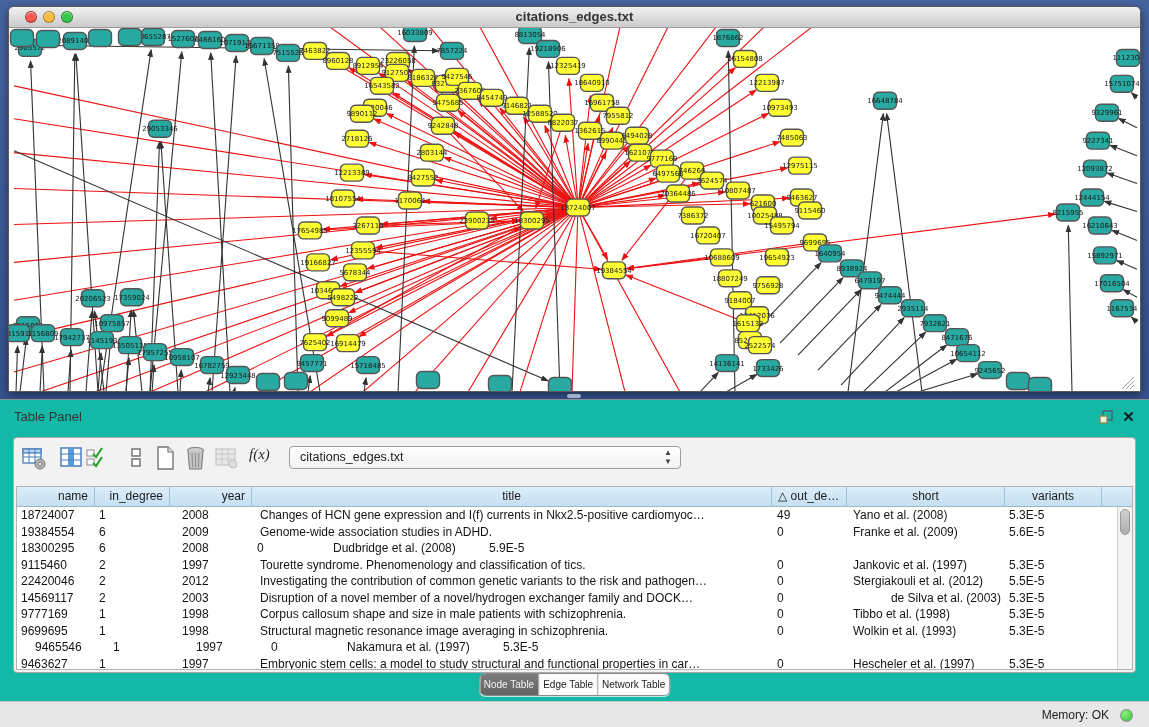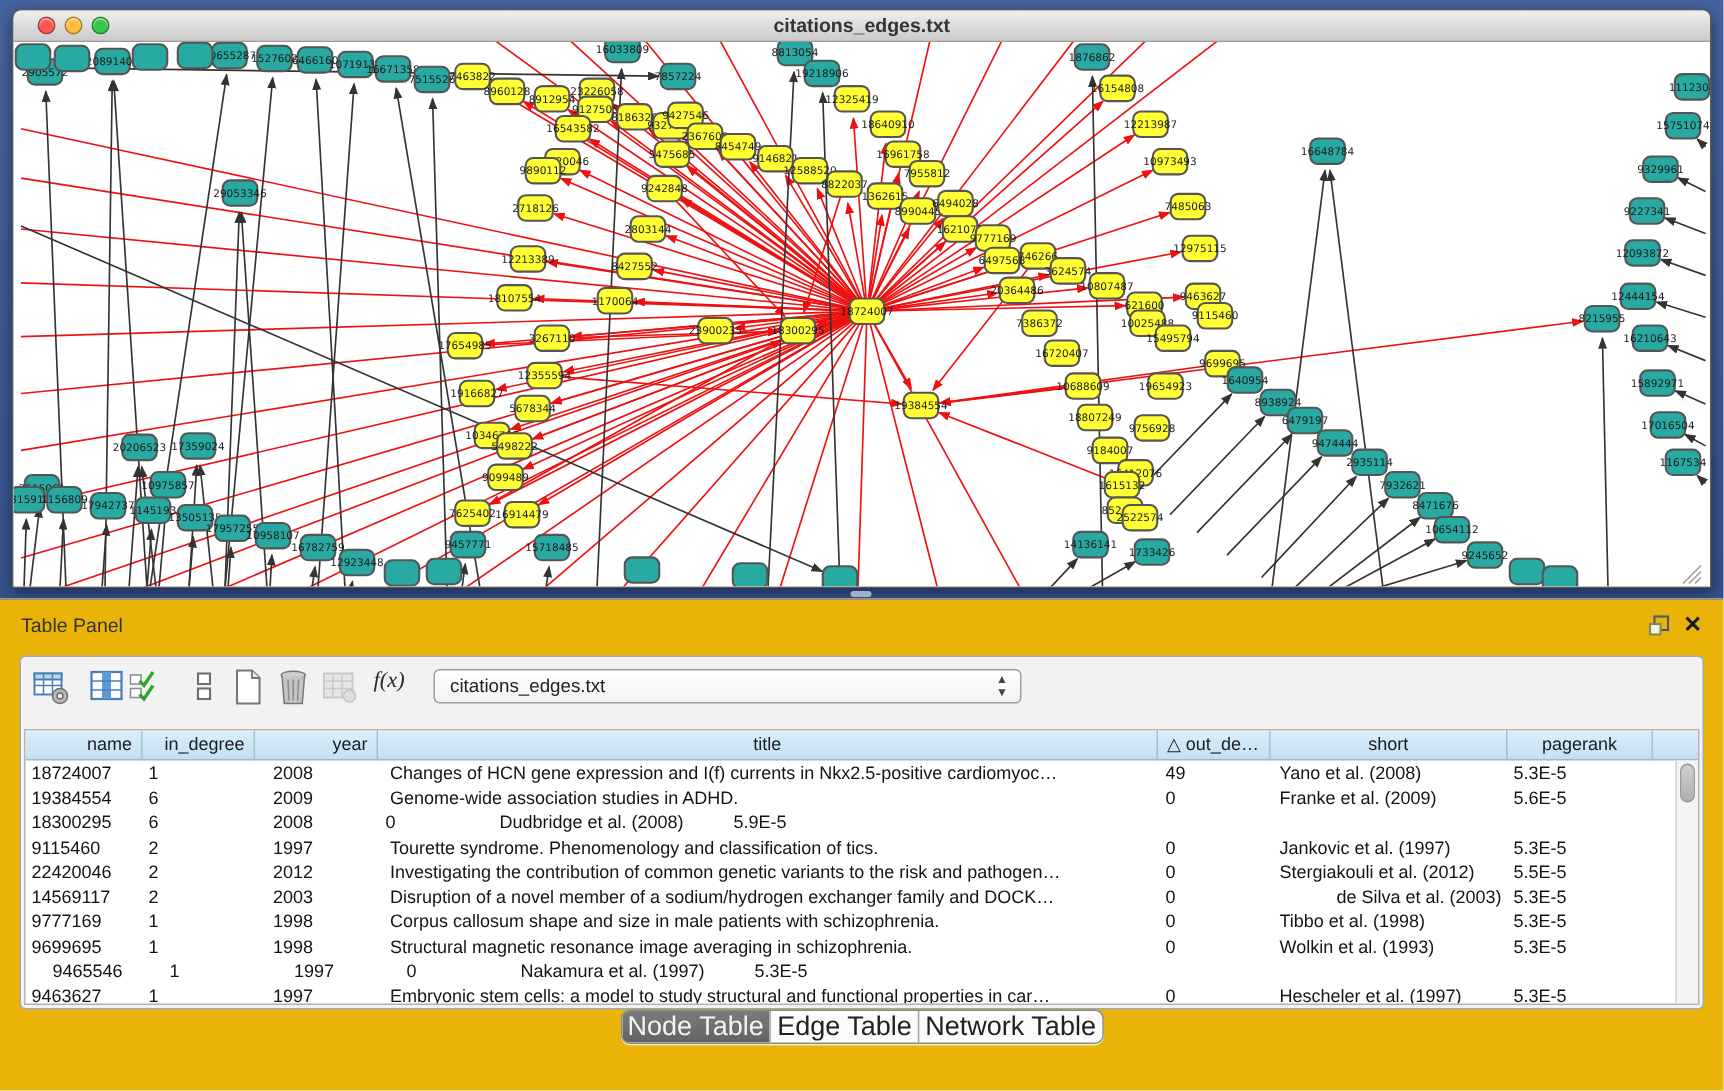--- a/index.html
+++ b/index.html
@@ -15,21 +15,21 @@
   .traffic { position:absolute; top:4px; width:12px; height:12px; border-radius:50%;
     border:1px solid rgba(0,0,0,.35); box-shadow:inset 0 1px 1px rgba(255,255,255,.6); }
   .win-title { position:absolute; left:0; right:0; top:0; height:21px; text-align:center;
     font-size:13px; font-weight:bold; color:#333; line-height:20px; }
   .canvas-wrap { position:absolute; left:0; top:21px; right:0; bottom:0; background:#fff; }
   svg text.nlabel { font-family:"DejaVu Sans", sans-serif; font-size:7px; fill:#1a1a1a; }
   .drag-handle { position:absolute; left:567px; top:394px; width:14px; height:4px;
     background:#9fb0cd; border-radius:2px; }
 
   .table-panel { position:absolute; left:0; top:399px; width:1149px; height:328px;
-    background:#eab308; border-top:1px solid #8f8f8f; }
+    background:#14b8a6; border-top:1px solid #8f8f8f; }
   .panel-title { position:absolute; left:14px; top:0; height:34px; line-height:34px;
     font-size:13px; color:#333; }
   .panel-float { position:absolute; right:34px; top:9px; width:17px; height:17px; cursor:pointer; }
   .panel-close { position:absolute; right:12px; top:7px; width:17px; height:19px;
     font-size:15px; font-weight:bold; color:#1a1a1a; text-align:center; line-height:19px; cursor:pointer; }
 
   .panel-box { position:absolute; left:13px; top:37px; width:1123px; height:236px;
     background:#f2f2f2; border:1px solid #a8a8a8; border-radius:4px; }
   .tb-icon { position:absolute; top:6px; width:26px; height:28px; cursor:pointer; }
   .selector { position:absolute; left:275px; top:8px; width:392px; height:23px;
@@ -48,21 +48,21 @@
   .tr { display:flex; height:16.5px; line-height:16.5px; font-size:12px; color:#141414; cursor:default; }
   .td { padding:0 4px; overflow:hidden; white-space:nowrap; }
   .vscroll { position:absolute; right:0; top:20px; bottom:0; width:15px;
     background:#f4f4f4; border-left:1px solid #d0d0d0; }
   .vthumb { position:absolute; left:2px; top:2px; width:10px; height:26px;
     background:linear-gradient(#cfcfcf,#aeaeae); border:1px solid #9a9a9a; border-radius:6px; }
 
   .tabs { position:absolute; left:50%; top:273px; transform:translateX(-50%); height:23px;
     display:flex; border:1px solid #8b8b8b; border-radius:6px; overflow:hidden;
     background:#fbfbfb; box-shadow:0 1px 0 rgba(255,255,255,.7); }
-  .tab { height:21px; line-height:21px; font-size:18px; color:#222; padding:0 4px; cursor:pointer; }
+  .tab { height:21px; line-height:21px; font-size:10px; color:#222; padding:0 4px; cursor:pointer; }
   .tab.active { background:linear-gradient(#7b7b7b,#636363); color:#f4f4f4; }
   .tab + .tab { border-left:1px solid #a3a3a3; }
 
   .statusbar { position:absolute; left:0; top:301px; width:100%; height:27px;
     background:#e7e7e7; border-top:1px solid #c2c2c2; }
   .mem-label { position:absolute; right:40px; top:0; height:27px; line-height:27px;
     font-size:12px; color:#222; }
   .mem-dot { position:absolute; right:16px; top:7px; width:13px; height:13px; border-radius:50%;
     background:radial-gradient(circle at 35% 30%, #8cf07f, #35c337); border:1px solid #8a8a8a; cursor:pointer; }
 </style>
@@ -599,21 +599,21 @@
     </div>
 
     <div class="tablewrap">
       <div class="thead" id="thead">
           <div class="th" style="width: 78px; text-align: right;">name</div>
           <div class="th" style="width: 75px; text-align: right;">in_degree</div>
           <div class="th" style="width: 82px; text-align: right;">year</div>
           <div class="th" style="width: 520px; text-align: center;">title</div>
           <div class="th" style="width: 75px; text-align: left;">△ out_de…</div>
           <div class="th" style="width: 158px; text-align: center;">short</div>
-          <div class="th" style="width: 97px; text-align: center;">pagerank</div>
+          <div class="th" style="width: 97px; text-align: center;">variants</div>
           <div class="th" style="flex: 1 1 0%; border-right: none;"></div>
         </div>
       <div class="tbody" id="tbody">
           <div class="tr">
             <div class="td" style="width: 78px; padding-left: 4px;">18724007</div>
             <div class="td" style="width: 75px; padding-left: 4px;">1</div>
             <div class="td" style="width: 82px; padding-left: 12px;">2008</div>
             <div class="td" style="width: 520px; padding-left: 8px;">Changes of HCN gene expression and I(f) currents in Nkx2.5-positive cardiomyoc…</div>
             <div class="td" style="width: 75px; padding-left: 5px;">49</div>
             <div class="td" style="width: 158px; padding-left: 6px;">Yano et al. (2008)</div>
@@ -651,21 +651,21 @@
             <div class="td" style="width: 82px; padding-left: 12px;">2012</div>
             <div class="td" style="width: 520px; padding-left: 8px;">Investigating the contribution of common genetic variants to the risk and pathogen…</div>
             <div class="td" style="width: 75px; padding-left: 5px;">0</div>
             <div class="td" style="width: 158px; padding-left: 6px;">Stergiakouli et al. (2012)</div>
             <div class="td" style="width: 97px; padding-left: 4px;">5.5E-5</div>
           </div>
           <div class="tr">
             <div class="td" style="width: 78px; padding-left: 4px;">14569117</div>
             <div class="td" style="width: 75px; padding-left: 4px;">2</div>
             <div class="td" style="width: 82px; padding-left: 12px;">2003</div>
-            <div class="td" style="width: 520px; padding-left: 8px;">Disruption of a novel member of a sodium/hydrogen exchanger family and DOCK…</div>
+            <div class="td" style="width: 520px; padding-left: 8px;">Disruption of a novel member of a novel/hydrogen exchanger family and DOCK…</div>
             <div class="td" style="width: 75px; padding-left: 5px;">0</div>
             <div class="td" style="width: 158px; padding-left: 6px; text-align: right;">de Silva et al. (2003)</div>
             <div class="td" style="width: 97px; padding-left: 4px;">5.3E-5</div>
           </div>
           <div class="tr">
             <div class="td" style="width: 78px; padding-left: 4px;">9777169</div>
             <div class="td" style="width: 75px; padding-left: 4px;">1</div>
             <div class="td" style="width: 82px; padding-left: 12px;">1998</div>
             <div class="td" style="width: 520px; padding-left: 8px;">Corpus callosum shape and size in male patients with schizophrenia.</div>
             <div class="td" style="width: 75px; padding-left: 5px;">0</div>
@@ -704,13 +704,17 @@
       </div>
     </div>
   </div>
 
   <div class="tabs">
     <div class="tab active">Node Table</div>
     <div class="tab">Edge Table</div>
     <div class="tab">Network Table</div>
   </div>
 
+  <div class="statusbar">
+    <span class="mem-label">Memory: OK</span>
+    <span class="mem-dot"></span>
+  </div>
 </div>
 
 </body></html>

